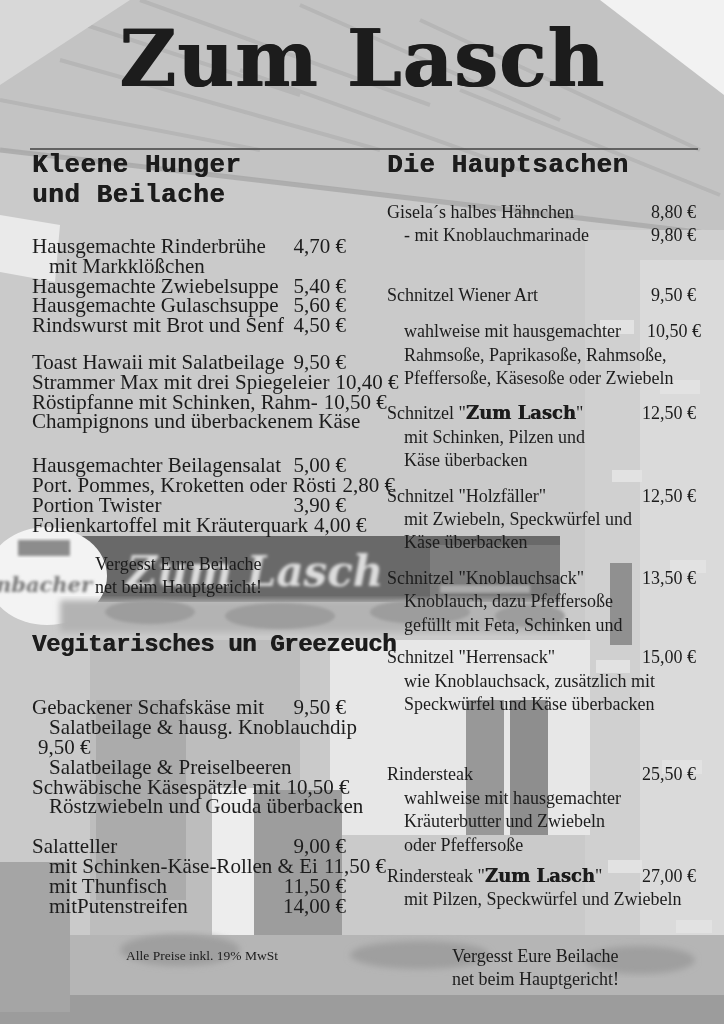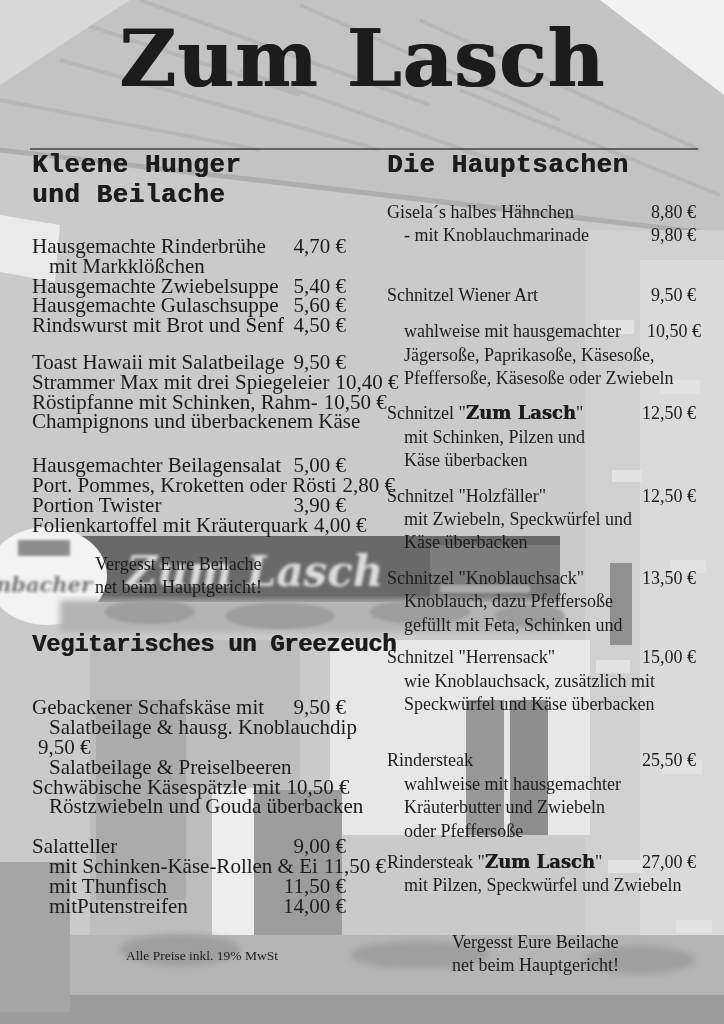--- a/index.html
+++ b/index.html
@@ -267,21 +267,21 @@
           <span class="pr">9,50 €</span>
         </div>
     </div>
 
     <div style="margin-top:13px">
       <div class="mi">
           <span class="nm ind">wahlweise mit hausgemachter</span>
           <span class="pr">10,50 €</span>
         </div>
       <div class="mi">
-          <span class="nm ind">Jägersoße, Paprikasoße, Käsesoße,</span>
+          <span class="nm ind">Rahmsoße, Paprikasoße, Rahmsoße,</span>
         </div>
       <div class="mi">
           <span class="nm ind">Pfeffersoße, Käsesoße oder Zwiebeln</span>
         </div>
     </div>
 
     <div style="margin-top:11px">
       <div class="mi">
         <span class="nm"><span>Schnitzel "</span><span class="frak">Zum Lasch</span><span>"</span></span>
         <span class="pr">12,50 €</span>
@@ -326,21 +326,21 @@
           <span class="pr">15,00 €</span>
         </div>
       <div class="mi">
           <span class="nm ind">wie Knoblauchsack, zusätzlich mit</span>
         </div>
       <div class="mi">
           <span class="nm ind">Speckwürfel und Käse überbacken</span>
         </div>
     </div>
 
-    <div style="margin-top:33px">
+    <div style="margin-top:47px">
       <div class="mi">
           <span class="nm">Rindersteak</span>
           <span class="pr">25,50 €</span>
         </div>
       <div class="mi">
           <span class="nm ind">wahlweise mit hausgemachter</span>
         </div>
       <div class="mi">
           <span class="nm ind">Kräuterbutter und Zwiebeln</span>
         </div>

